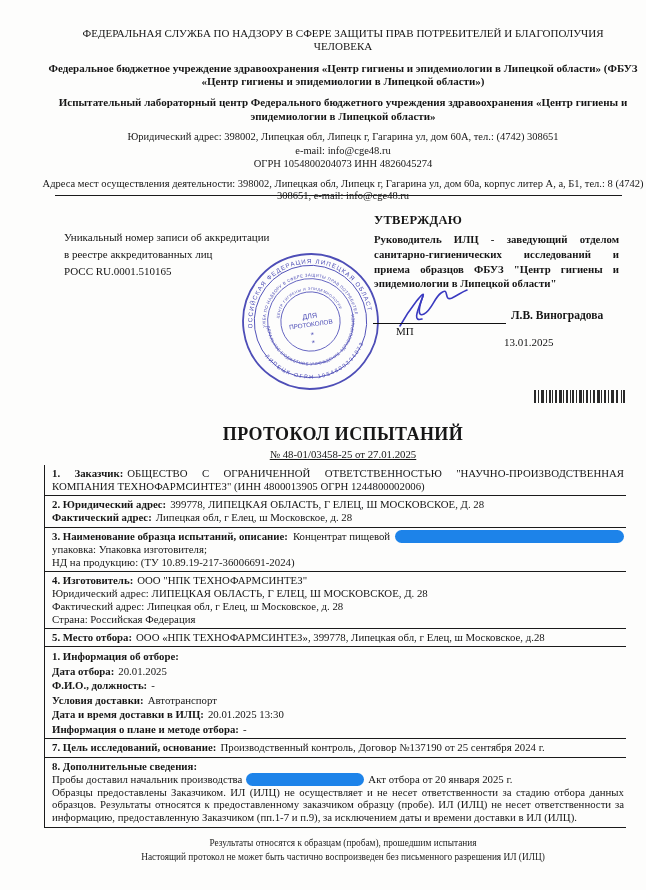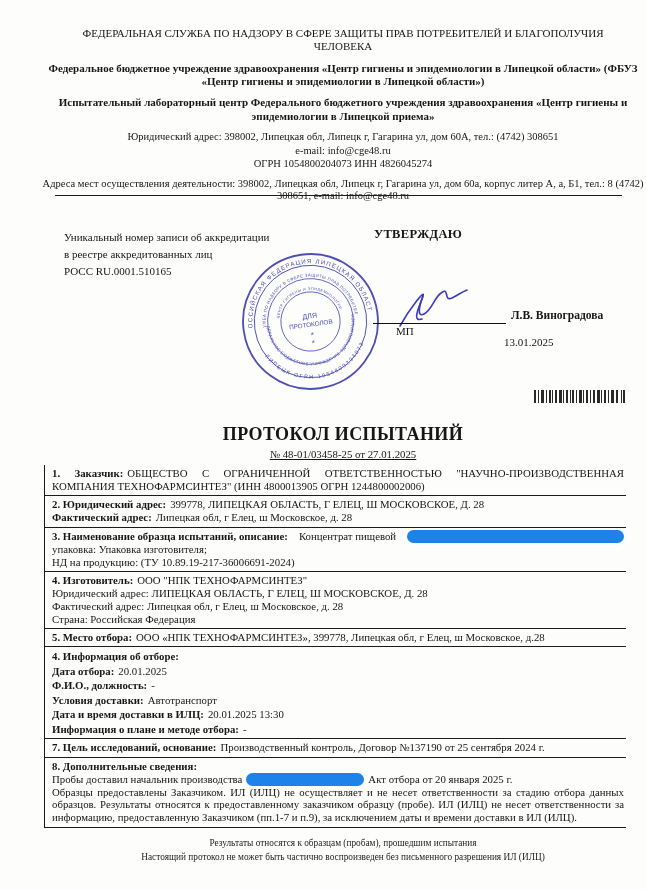--- a/index.html
+++ b/index.html
@@ -11,21 +11,21 @@
   .header{position:absolute;top:27px;left:0;width:100%;text-align:center;}
   .h-caps{font-size:11px;line-height:1.18;max-width:545px;margin:0 auto 9px;}
   .h-bold{font-size:11px;font-weight:bold;line-height:1.2;max-width:610px;margin:0 auto 8px;}
   .h-bold.narrow{max-width:575px;}
   .h-line{font-size:10.5px;line-height:1.18;max-width:612px;margin:0 auto 1.5px;}
   .h-mt{margin-top:7px;max-width:604px;}
   .divider{position:absolute;top:195px;left:55px;width:567px;border-top:1.6px solid #1b1b1b;}
 
   
   .accred{position:absolute;top:229px;left:64px;font-size:11px;line-height:17px;}
-  .approval{position:absolute;top:213px;left:374px;width:245px;font-weight:bold;margin-top:14px;}
+  .approval{position:absolute;top:213px;left:374px;width:245px;font-weight:bold;}
   .ap-title{font-size:12.5px;margin-bottom:4px;letter-spacing:.3px;}
   .ap-body{font-size:10.8px;line-height:14.8px;text-align:justify;}
   .sig-underline{position:absolute;top:323px;left:373px;width:133px;border-top:1.3px solid #111;}
   .signature-svg{position:absolute;top:284px;left:394px;}
   .mp{position:absolute;top:325px;left:396px;font-size:11px;}
   .ap-name{position:absolute;top:309px;left:511px;font-size:11.5px;font-weight:bold;}
   .ap-date{position:absolute;top:336px;left:504px;font-size:11px;}
   .stamp{position:absolute;top:250px;left:239px;width:143px;height:143px;transform:rotate(-8deg);opacity:.93;}
 
   .barcode{position:absolute;top:390px;left:534px;}
@@ -34,57 +34,58 @@
   .title-block{position:absolute;top:424px;left:0;width:100%;text-align:center;}
   .doc-title{font-size:18px;font-weight:bold;letter-spacing:.4px;}
   .doc-number{font-size:10.8px;margin-top:3px;text-decoration:underline;}
 
   
   .tbl{position:absolute;top:465px;left:44px;width:582px;border-left:1.4px solid #1b1b1b;
        font-size:10.8px;line-height:12.9px;box-sizing:border-box;}
   .row{padding:2px 2px 2.5px 7px;border-bottom:1.4px solid #1b1b1b;}
   .lb{font-weight:bold;margin-right:4px;}
   .just{text-align:justify;}
-  .r3l1{display:flex;align-items:flex-end;gap:11px;}
+  .r3l1{display:flex;align-items:flex-end;gap:5px;}
   .r3l1 .fill{flex:1;}
   .redact{display:inline-block;height:13px;border-radius:6.5px;background:#1d83e9;}
   .w152{width:152px;vertical-align:-3px;}
   .w118{width:118px;vertical-align:-3px;margin:0 4px;}
   .ws{word-spacing:2.6px;}
   .r6 .ln{line-height:14.4px;}
   .r8 p{line-height:12.8px;}
 
   
   .footer{position:absolute;top:837px;left:0;width:100%;text-align:center;
           font-size:9.3px;line-height:13.5px;color:#1c1c1c;}
 </style>
 </head>
 <body>
 
 <div class="page">
 
   <div class="header">
     <p class="h-caps">ФЕДЕРАЛЬНАЯ СЛУЖБА ПО НАДЗОРУ В СФЕРЕ ЗАЩИТЫ ПРАВ ПОТРЕБИТЕЛЕЙ И БЛАГОПОЛУЧИЯ ЧЕЛОВЕКА</p>
     <p class="h-bold">Федеральное бюджетное учреждение здравоохранения «Центр гигиены и эпидемиологии в Липецкой области» (ФБУЗ «Центр гигиены и эпидемиологии в Липецкой области»)</p>
-    <p class="h-bold narrow">Испытательный лабораторный центр Федерального бюджетного учреждения здравоохранения «Центр гигиены и эпидемиологии в Липецкой приема»</p>
+    <p class="h-bold narrow">Испытательный лабораторный центр Федерального бюджетного учреждения здравоохранения «Центр гигиены и эпидемиологии в Липецкой области»</p>
     <p class="h-line">Юридический адрес: 398002, Липецкая обл, Липецк г, Гагарина ул, дом 60А, тел.: (4742) 308651</p>
     <p class="h-line">e-mail: info@cge48.ru</p>
     <p class="h-line">ОГРН 1054800204073 ИНН 4826045274</p>
     <p class="h-line h-mt">Адреса мест осуществления деятельности: 398002, Липецкая обл, Липецк г, Гагарина ул, дом 60а, корпус литер А, а, Б1, тел.: 8 (4742) 308651, e-mail: info@cge48.ru</p>
   </div>
   <div class="divider"></div>
 
   <div class="accred">
     <p>Уникальный номер записи об аккредитации</p>
     <p>в реестре аккредитованных лиц</p>
     <p>РОСС RU.0001.510165</p>
   </div>
 
   <div class="approval">
     <p class="ap-title">УТВЕРЖДАЮ</p>
+    <p class="ap-body">Руководитель ИЛЦ - заведующий отделом санитарно-гигиенических исследований и приема образцов ФБУЗ "Центр гигиены и эпидемиологии в Липецкой области"</p>
   </div>
 
   <svg class="stamp" viewBox="0 0 140 140" xmlns="http://www.w3.org/2000/svg">
     <g fill="none" stroke="#4141b2">
       <circle cx="70" cy="70" r="66" stroke-width="1.8"></circle>
       <circle cx="70" cy="70" r="55" stroke-width="0.9"></circle>
       <circle cx="70" cy="70" r="42" stroke-width="0.8"></circle>
       <circle cx="70" cy="70" r="29" stroke-width="0.8"></circle>
     </g>
     <defs>
@@ -157,21 +158,21 @@
       <p>Юридический адрес: ЛИПЕЦКАЯ ОБЛАСТЬ, Г ЕЛЕЦ, Ш МОСКОВСКОЕ, Д. 28</p>
       <p>Фактический адрес: Липецкая обл, г Елец, ш Московское, д. 28</p>
       <p>Страна: Российская Федерация</p>
     </div>
 
     <div class="row">
       <b class="lb">5. Место отбора:</b><span>ООО «НПК ТЕХНОФАРМСИНТЕЗ», 399778, Липецкая обл, г Елец, ш Московское, д.28</span>
     </div>
 
     <div class="row r6">
-      <div class="ln"><b class="lb">4. Информация об отборе:</b></div>
+      <div class="ln"><b class="lb">1. Информация об отборе:</b></div>
       <div class="ln"><b class="lb">Дата отбора:</b><span>20.01.2025</span></div>
       <div class="ln"><b class="lb">Ф.И.О., должность:</b><span>-</span></div>
       <div class="ln"><b class="lb">Условия доставки:</b><span>Автотранспорт</span></div>
       <div class="ln"><b class="lb">Дата и время доставки в ИЛЦ:</b><span>20.01.2025 13:30</span></div>
       <div class="ln"><b class="lb">Информация о плане и методе отбора:</b><span>-</span></div>
     </div>
 
     <div class="row">
       <b class="lb">7. Цель исследований, основание:</b><span>Производственный контроль, Договор №137190 от 25 сентября 2024 г.</span>
     </div>

